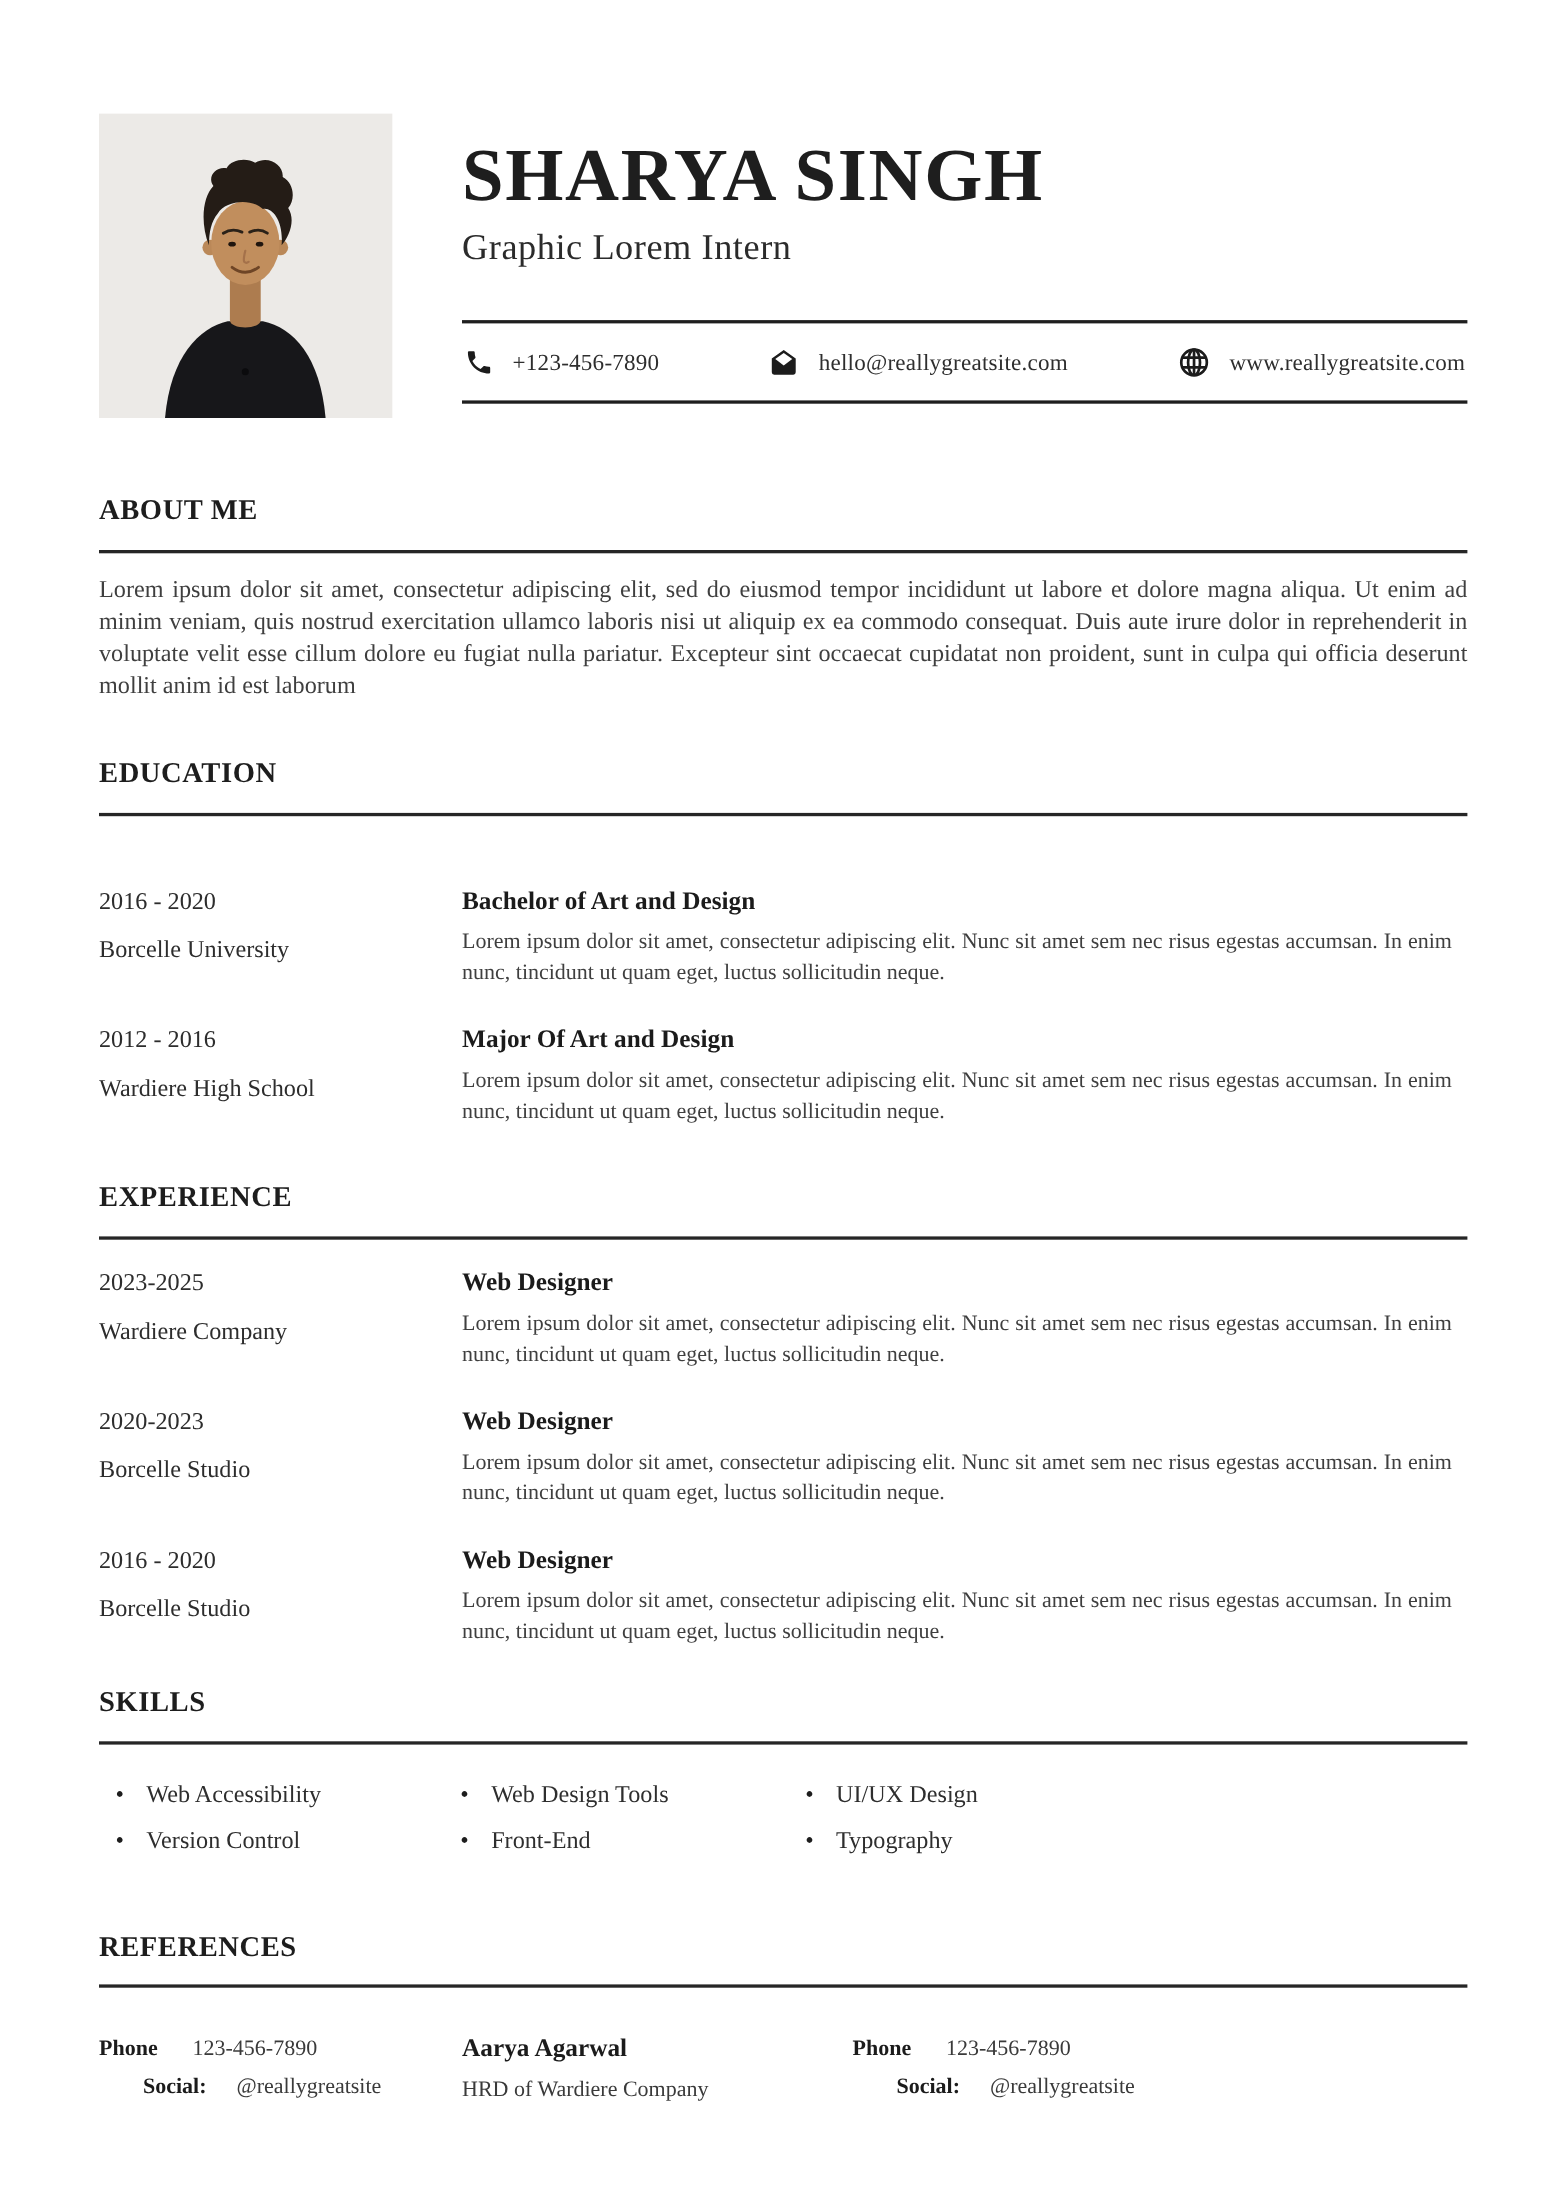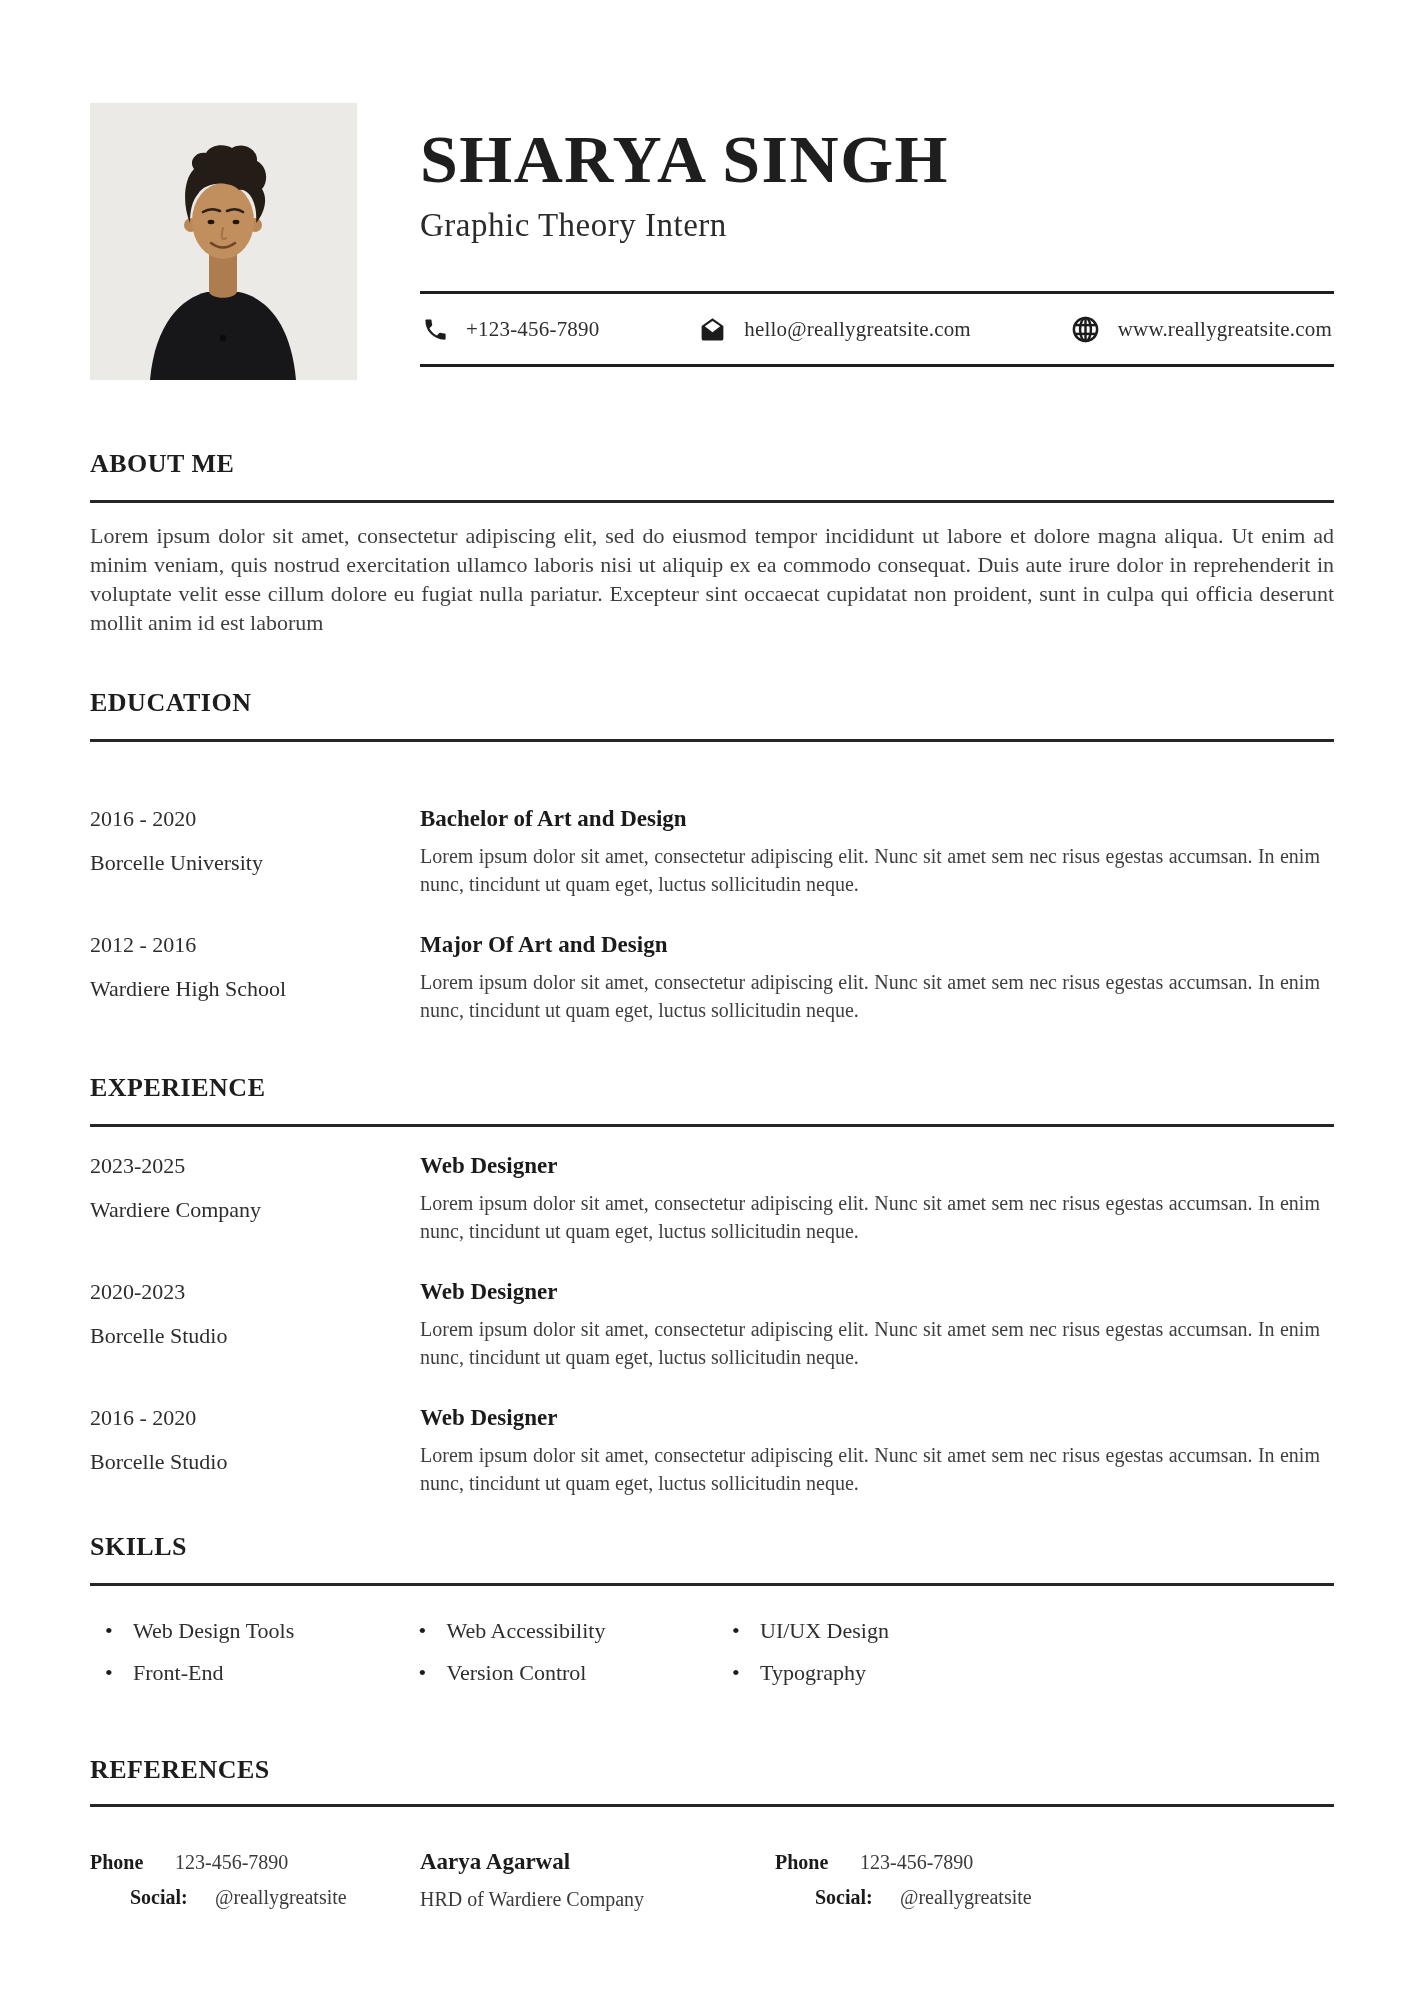--- a/index.html
+++ b/index.html
@@ -80,21 +80,21 @@
         <path d="M113 109 q8 -5 17 -1" stroke="#2a2118" stroke-width="2.6" fill="none" stroke-linecap="round"></path>
         <path d="M137 108 q9 -4 16 1" stroke="#2a2118" stroke-width="2.6" fill="none" stroke-linecap="round"></path>
         <ellipse cx="121" cy="119" rx="3.4" ry="2.2" fill="#1f150e"></ellipse>
         <ellipse cx="146" cy="119" rx="3.4" ry="2.2" fill="#1f150e"></ellipse>
         <path d="M133 125 q-2 8 -1 10 q2 2 4 0" stroke="#a4714a" stroke-width="2" fill="none" stroke-linecap="round"></path>
         <path d="M121 140 q12 9 24 0" stroke="#6e4526" stroke-width="2.6" fill="none" stroke-linecap="round"></path>
       </svg>
     </div>
     <div class="header-right">
       <h1 class="name">SHARYA SINGH</h1>
-      <div class="job-title">Graphic Theory Intern</div>
+      <div class="job-title">Graphic Lorem Intern</div>
       <div class="contact-bar">
         <div class="contact-row">
           <div class="contact-item">
             <span class="cicon">
               <svg viewBox="0 0 24 24" width="27" height="27">
                   <path fill="#1c1c1c" d="M6.62 10.79c1.44 2.83 3.76 5.14 6.59 6.59l2.2-2.2c.27-.27.67-.36 1.02-.24 1.12.37 2.33.57 3.57.57.55 0 1 .45 1 1V20c0 .55-.45 1-1 1-9.39 0-17-7.61-17-17 0-.55.45-1 1-1h3.5c.55 0 1 .45 1 1 0 1.25.2 2.45.57 3.57.11.35.03.74-.25 1.02l-2.2 2.2z"></path>
                 </svg>
             </span>
             <span class="txt">+123-456-7890</span>
           </div>
@@ -194,26 +194,26 @@
         </div>
       </div>
     </div>
   </section>
 
   <section class="sec-skills">
     <h2 class="sec-title">SKILLS</h2>
     <hr class="sec-rule">
     <div class="skills-grid">
       <ul class="skill-col">
+        <li>Web Accessibility</li>
+        <li>Version Control</li>
+      </ul>
+      <ul class="skill-col">
         <li>Web Design Tools</li>
         <li>Front-End</li>
-      </ul>
-      <ul class="skill-col">
-        <li>Web Accessibility</li>
-        <li>Version Control</li>
       </ul>
       <ul class="skill-col">
         <li>UI/UX Design</li>
         <li>Typography</li>
       </ul>
     </div>
   </section>
 
   <section class="sec-refs">
     <h2 class="sec-title">REFERENCES</h2>

